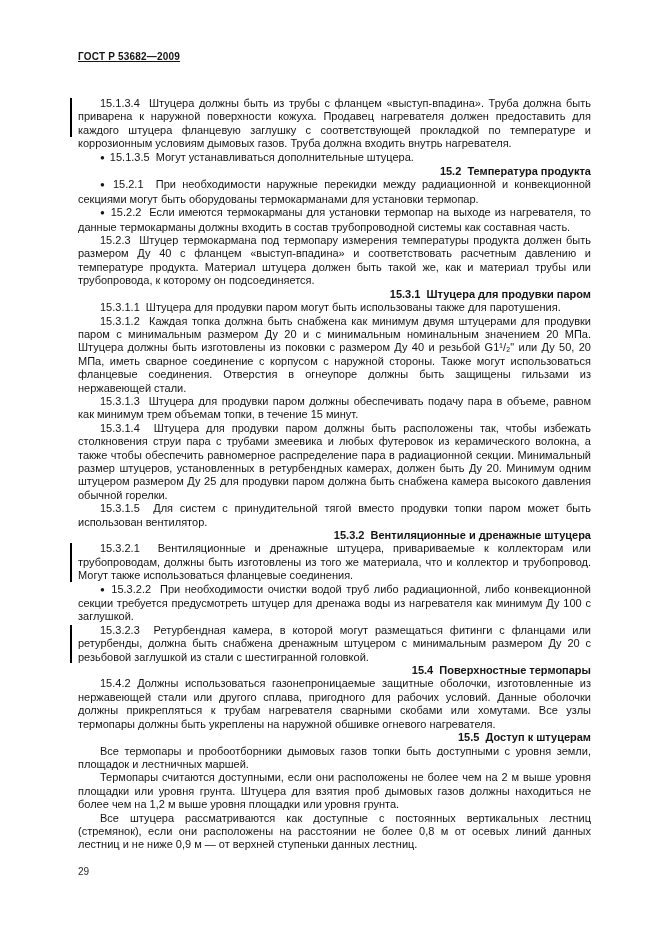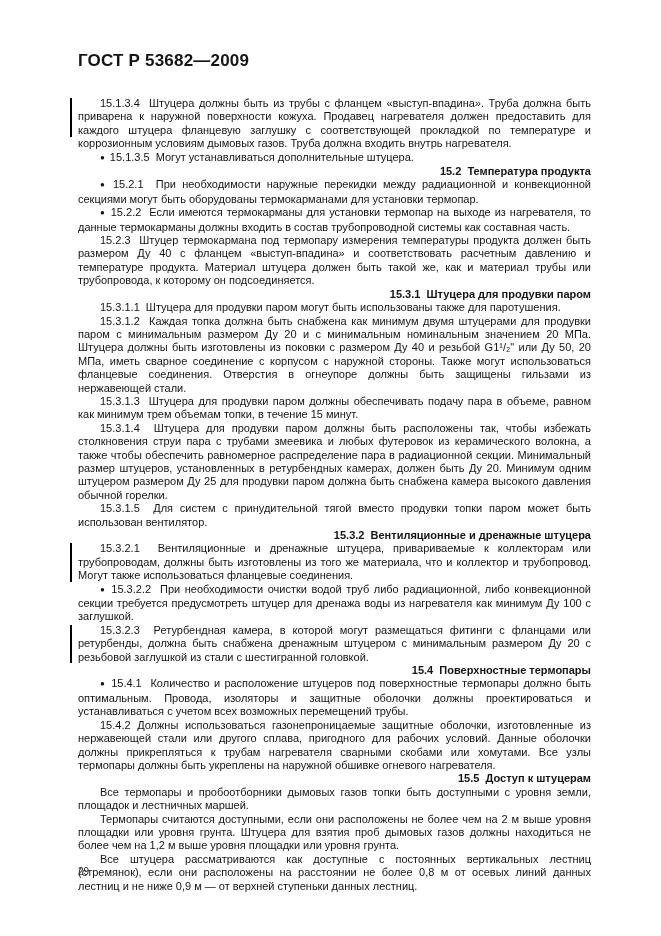--- a/index.html
+++ b/index.html
@@ -7,21 +7,21 @@
     width: 661px; height: 936px;
     background: #ffffff;
     font-family: "Liberation Sans", sans-serif;
     color: #141414;
     position: relative;
     overflow: hidden;
   }
   .page { position: absolute; inset: 0; background: #fff; }
   .doc-header {
     position: absolute; left: 78px; top: 51px;
-    font-size: 17px; font-weight: bold; letter-spacing: 0.2px;
+    font-size: 10px; font-weight: bold; letter-spacing: 0.2px; text-decoration: underline;
   }
   .body-text {
     position: absolute; left: 78px; top: 97px; width: 513px;
     font-size: 11px; line-height: 13.4px;
     text-align: justify;
   }
   .bp { margin: 0; text-indent: 22px; position: relative; }
   .bp.h { font-weight: bold; text-align: right; }
   .blt { font-size: 8px; margin-right: 5px; position: relative; top: -1px; }
   .bar-partial::before {
@@ -74,21 +74,20 @@
     <p class="bp h">15.3.2&nbsp; Вентиляционные и дренажные штуцера</p>
 
     <p class="bp bar-full">15.3.2.1&nbsp; Вентиляционные и дренажные штуцера, привариваемые к коллекторам или трубопроводам, должны быть изготовлены из того же материала, что и коллектор и трубопровод. Могут также использоваться фланцевые соединения.</p>
 
     <p class="bp"><span class="blt">●</span><span>15.3.2.2&nbsp; При необходимости очистки водой труб либо радиационной, либо конвекционной секции требуется предусмотреть штуцер для дренажа воды из нагревателя как минимум Ду 100 с заглушкой.</span></p>
 
     <p class="bp bar-full">15.3.2.3&nbsp; Ретурбендная камера, в которой могут размещаться фитинги с фланцами или ретурбенды, должна быть снабжена дренажным штуцером с минимальным размером Ду 20 с резьбовой заглушкой из стали с шестигранной головкой.</p>
 
     <p class="bp h">15.4&nbsp; Поверхностные термопары</p>
 
-    <p class="bp"><span class="blt">●</span><span>15.4.1&nbsp; Количество и расположение штуцеров под поверхностные термопары должно быть оптимальным. Провода, изоляторы и защитные оболочки должны проектироваться и устанавливаться с учетом всех возможных перемещений трубы.</span></p>
 
     <p class="bp">15.4.2 Должны использоваться газонепроницаемые защитные оболочки, изготовленные из нержавеющей стали или другого сплава, пригодного для рабочих условий. Данные оболочки должны прикрепляться к трубам нагревателя сварными скобами или хомутами. Все узлы термопары должны быть укреплены на наружной обшивке огневого нагревателя.</p>
 
     <p class="bp h">15.5&nbsp; Доступ к штуцерам</p>
 
     <p class="bp">Все термопары и пробоотборники дымовых газов топки быть доступными с уровня земли, площадок и лестничных маршей.</p>
 
     <p class="bp">Термопары считаются доступными, если они расположены не более чем на 2 м выше уровня площадки или уровня грунта. Штуцера для взятия проб дымовых газов должны находиться не более чем на 1,2 м выше уровня площадки или уровня грунта.</p>
 
     <p class="bp">Все штуцера рассматриваются как доступные с постоянных вертикальных лестниц (стремянок), если они расположены на расстоянии не более 0,8 м от осевых линий данных лестниц и не ниже 0,9 м — от верхней ступеньки данных лестниц.</p>

